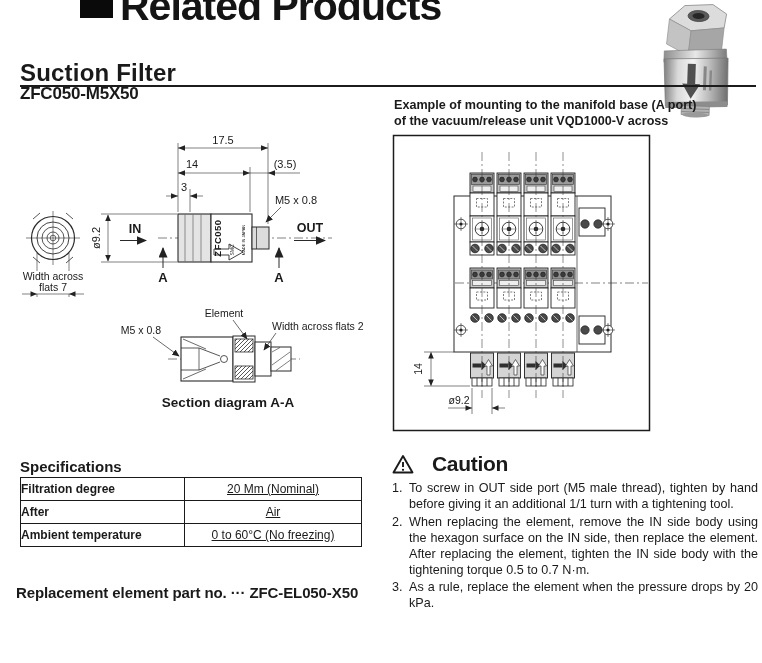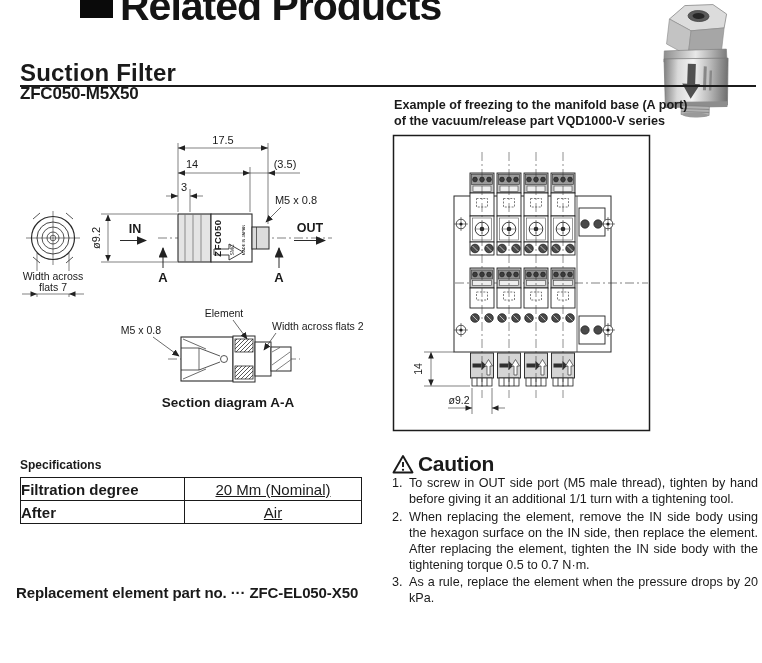--- a/index.html
+++ b/index.html
@@ -7,29 +7,29 @@
         font-family:"Liberation Sans",sans-serif;color:#1a1a1a;}
   .abs{position:absolute;}
   .clip-head{left:0;top:0;width:600px;height:20px;overflow:hidden;padding-left:24px;}
   .head-square{position:absolute;left:80px;top:-16px;width:33px;height:34px;background:#0a0a0a;}
   .head-title{position:absolute;left:120px;top:-17px;font-size:41px;font-weight:bold;
               letter-spacing:-1px;white-space:nowrap;color:#141414;}
   .section-title{left:20px;top:59px;font-size:24px;font-weight:bold;letter-spacing:.2px;}
   .rule{left:20px;top:85px;width:736px;border-top:2px solid #1c1c1c;height:0;}
   .model{left:20px;top:84px;font-size:17px;font-weight:bold;letter-spacing:-.2px;}
   .mani-caption{left:394px;top:98px;width:345px;font-size:12.6px;font-weight:bold;line-height:15.5px;}
-  .spec-head{left:20px;top:458px;font-size:12px;font-weight:bold;}
+  .spec-head{left:20px;top:458px;font-size:15px;font-weight:bold;}
   table.spec{left:20px;top:477px;border-collapse:collapse;table-layout:fixed;width:339px;
-             font-size:15px;padding-left:12px;}
+             font-size:12px;padding-left:12px;}
   table.spec td{border:1.2px solid #1a1a1a;height:22px;padding:0;}
   td.sl{width:163px;font-weight:bold;padding-left:6px;}
   td.sv{width:176px;text-align:center;text-decoration:underline;}
   .replace{left:16px;top:584px;font-size:15px;font-weight:bold;letter-spacing:-.1px;}
   .caution{left:392px;top:452px;width:366px;}
-  .caution-head{display:flex;align-items:center;gap:4px;}
+  .caution-head{display:flex;align-items:center;gap:18px;margin-bottom:5px;}
   .caution-head span{font-size:21px;font-weight:bold;letter-spacing:-.3px;}
   .citem{position:relative;padding-left:17px;font-size:12.6px;line-height:15.9px;
          text-align:justify;margin-bottom:2px;}
   .cnum{position:absolute;left:0;top:0;}
   svg text{font-family:"Liberation Sans",sans-serif;fill:#1a1a1a;}
 </style>
 </head>
 <body>
 
 <div id="page">
@@ -77,22 +77,22 @@
       <line x1="53" y1="112" x2="81" y2="112" stroke="#808080" stroke-width="0.8"></line>
       <ellipse cx="67" cy="115" rx="13" ry="2.5" fill="#9a9a9a"></ellipse>
     </g>
   </svg>
 
   <div class="abs section-title">Suction Filter</div>
   <div class="abs rule"></div>
   <div class="abs model">ZFC050-M5X50</div>
 
   <div class="abs mani-caption">
-    <div>Example of freezing to the manifold base (A port)</div>
-    <div>of the vacuum/release part VQD1000-V series</div>
+    <div>Example of mounting to the manifold base (A port)</div>
+    <div>of the vacuum/release unit VQD1000-V across</div>
   </div>
 
   <svg class="abs" style="left:0;top:125px;" width="385" height="300" viewBox="0 125 385 300">
     <defs>
       <marker id="ah" markerWidth="11" markerHeight="9" refX="9.5" refY="4.5" orient="auto">
         <path d="M0 0 L10.5 4.5 L0 9 Z" fill="#222"></path>
       </marker>
       <pattern id="hatchA" patternUnits="userSpaceOnUse" width="4" height="4">
         <path d="M0 4 L4 0" stroke="#444" stroke-width="0.9"></path>
         <rect width="4" height="4" fill="none"></rect>
@@ -322,20 +322,24 @@
   <table class="abs spec">
     <tbody>
         <tr>
       <td class="sl">Filtration degree</td>
       <td class="sv">20 Mm (Nominal)</td>
     </tr>
     <tr>
       <td class="sl">After</td>
       <td class="sv">Air</td>
     </tr>
+    <tr>
+      <td class="sl">Ambient temperature</td>
+      <td class="sv">0 to 60°C (No freezing)</td>
+    </tr>
   </tbody>
     </table>
   <div class="abs replace">Replacement element part no. ··· ZFC-EL050-X50</div>
 
   <div class="abs caution">
     <div class="caution-head">
       <svg width="22" height="20" viewBox="0 0 22 20">
         <path d="M11 2 L20.5 18.5 H1.5 Z" fill="none" stroke="#1a1a1a" stroke-width="1.9" stroke-linejoin="round"></path>
         <line x1="11" y1="8" x2="11" y2="13" stroke="#1a1a1a" stroke-width="1.9"></line>
         <circle cx="11" cy="15.8" r="1.15" fill="#1a1a1a"></circle>

